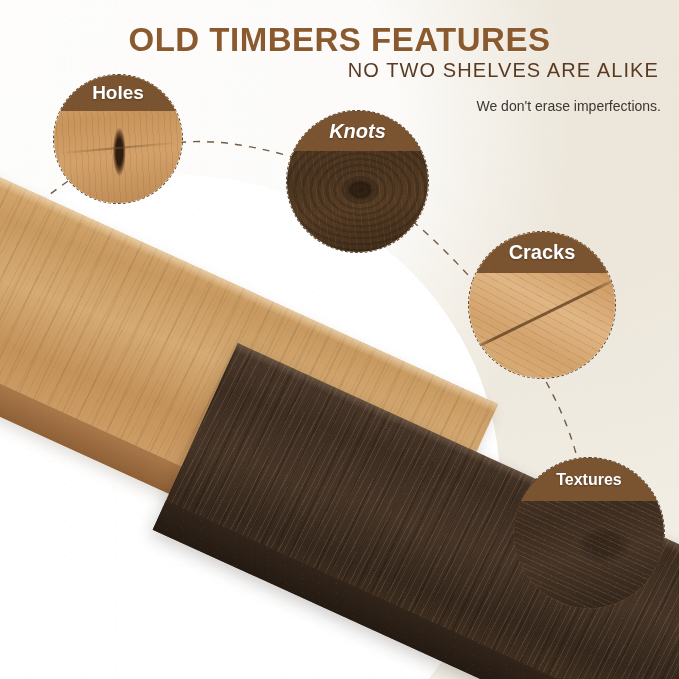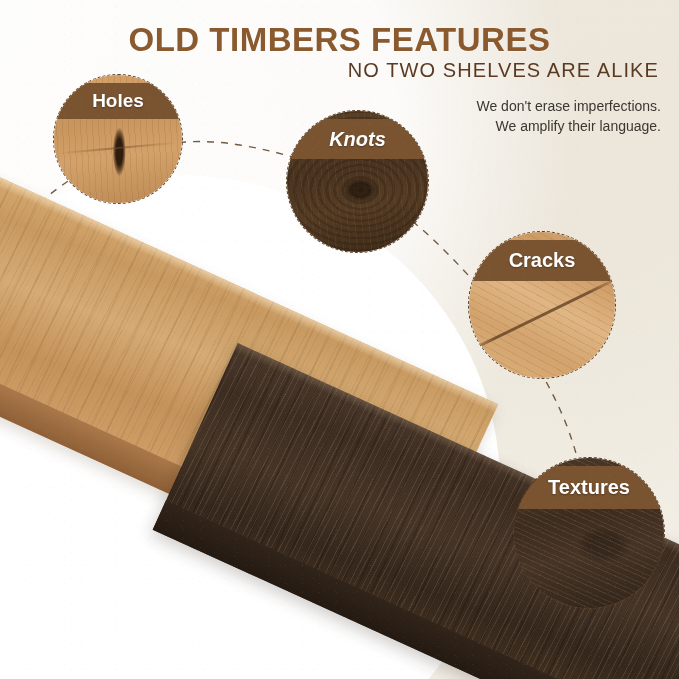--- a/index.html
+++ b/index.html
@@ -120,21 +120,21 @@
   #tagline div{white-space:nowrap;}
 
   
   .bubble{
     position:absolute;border-radius:50%;overflow:hidden;
     border:1.4px dashed #5b4024;
     box-sizing:border-box;
   }
   .bubble .photo{position:absolute;inset:0;}
   .bubble .cap{
-    position:absolute;left:0;right:0;top:8px;
+    position:absolute;left:0;right:0;top:0;
     background:#7a5430;
     display:flex;align-items:center;justify-content:center;
     color:#fff;font-weight:bold;
     text-shadow:0 1px 2px rgba(0,0,0,.35);
   }
 
   
   #b-holes{ left:53px; top:74px; width:130px; height:130px; }
   #b-holes .cap{ height:36px; font-size:19px; }
   #b-holes .photo{
@@ -170,21 +170,21 @@
       linear-gradient(28deg,#dcb07b 0%,#d3a36d 30%,#e0b684 52%,#cd9a63 78%,#d8ac77 100%);
   }
   #b-cracks .crackline{
     position:absolute;left:-10%;right:-10%;top:56%;height:3px;
     background:linear-gradient(90deg,rgba(90,58,28,0),rgba(90,58,28,.75) 20%,rgba(90,58,28,.75) 80%,rgba(90,58,28,0));
     transform:rotate(-26deg);
   }
 
   
   #b-textures{ left:513px; top:457px; width:152px; height:152px; }
-  #b-textures .cap{ height:43px; font-size:20px; }
+  #b-textures .cap{ height:43px; font-size:16px; }
   #b-textures .photo{
     background:
       repeating-linear-gradient(24deg,
         rgba(170,142,112,.18) 0 1px, rgba(0,0,0,0) 1px 4px,
         rgba(205,180,150,.10) 4px 5px, rgba(0,0,0,0) 5px 10px),
       radial-gradient(ellipse 40px 26px at 60% 58%, rgba(20,12,8,.30) 0 40%, rgba(0,0,0,0) 70%),
       linear-gradient(168deg,#4b3828 0%,#3c2c1f 38%,#463426 62%,#2f2318 100%);
   }
 </style>
 </head>
@@ -210,21 +210,20 @@
     <div class="face">
         <div class="hl"></div>
       </div>
     <div class="edge"></div>
   </div>
 
   <div id="title">OLD TIMBERS FEATURES</div>
   <div id="subtitle">NO TWO SHELVES ARE ALIKE</div>
   <div id="tagline">
     <div>We don't erase imperfections.</div>
-    <div>We amplify their language.</div>
   </div>
 
   <div class="bubble" id="b-holes">
     <div class="photo">
       <div class="crackline"></div>
     </div>
     <div class="cap">Holes</div>
   </div>
 
   <div class="bubble" id="b-knots">

